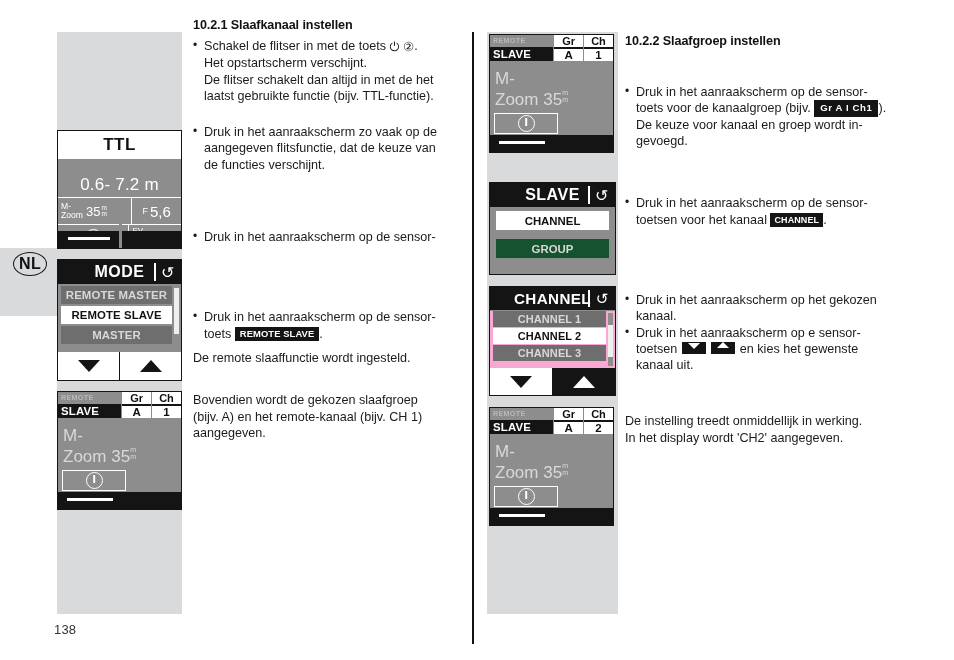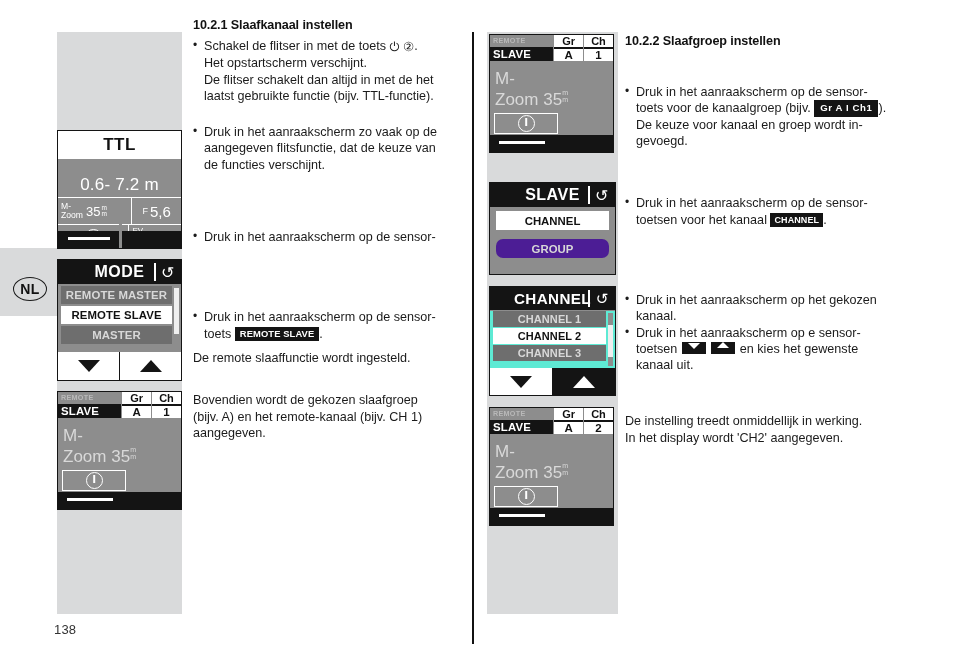--- a/index.html
+++ b/index.html
@@ -17,26 +17,26 @@
   #page { position: absolute; inset: 0; }
 
   .lang-tab {
     position: absolute;
     left: 0; top: 248px;
     width: 57px; height: 68px;
     background: #d9dadb;
   }
   .lang-oval {
     position: absolute;
-    left: 13px; top: 29px;
+    left: 13px; top: 4px;
     width: 32px; height: 22px;
     border: 1.4px solid #1a1a1a;
     border-radius: 50%;
     display: flex; align-items: center; justify-content: center;
-    font-size: 14px; font-weight: 700; letter-spacing: .3px;
+    font-size: 16px; font-weight: 700; letter-spacing: .3px;
     color: #111;
   }
 
   .col-grey {
     position: absolute;
     background: #d9dadb;
   }
   #col1-grey { left: 57px; top: 32px; width: 125px; height: 582px; }
   #col2-grey { left: 487px; top: 32px; width: 131px; height: 582px; }
 
@@ -339,26 +339,26 @@
   
   #lcd-slave { left: 489px; top: 182px; width: 127px; height: 93px; }
   #lcd-slave .lcd-title { height: 24px; font-size: 16px; letter-spacing: .5px; }
   #lcd-slave .body { height: 66px; background: #8d8d8d; padding-top: 4px; }
   #lcd-slave .opt {
     height: 19px; margin: 0 6px 9px 6px;
     display: flex; align-items: center; justify-content: center;
     font-weight: 700; font-size: 11.4px;
   }
   .opt-sel { background: #ffffff; color: #111; }
-  .opt-dim { background: #4c1d95; color: #d8d8d8; border-radius: 7px; }
+  .opt-dim { background: #14532d; color: #d8d8d8; }
 
   
   #lcd-chan { left: 489px; top: 286px; width: 127px; height: 110px; }
   #lcd-chan .lcd-title { height: 23px; font-size: 15.2px; letter-spacing: .4px; }
-  #lcd-chan .listarea { position: relative; height: 57px; background: #5eead4; }
+  #lcd-chan .listarea { position: relative; height: 57px; background: #f9a8d4; }
   #lcd-chan .listitem { height: 16px; margin: 1px 9px 1px 3px; font-size: 11px; }
   #lcd-chan .arrowrow { height: 27px; }
 
   .nowrap { white-space: nowrap; }
 </style>
 </head>
 <body>
 
 <div id="page">
 

